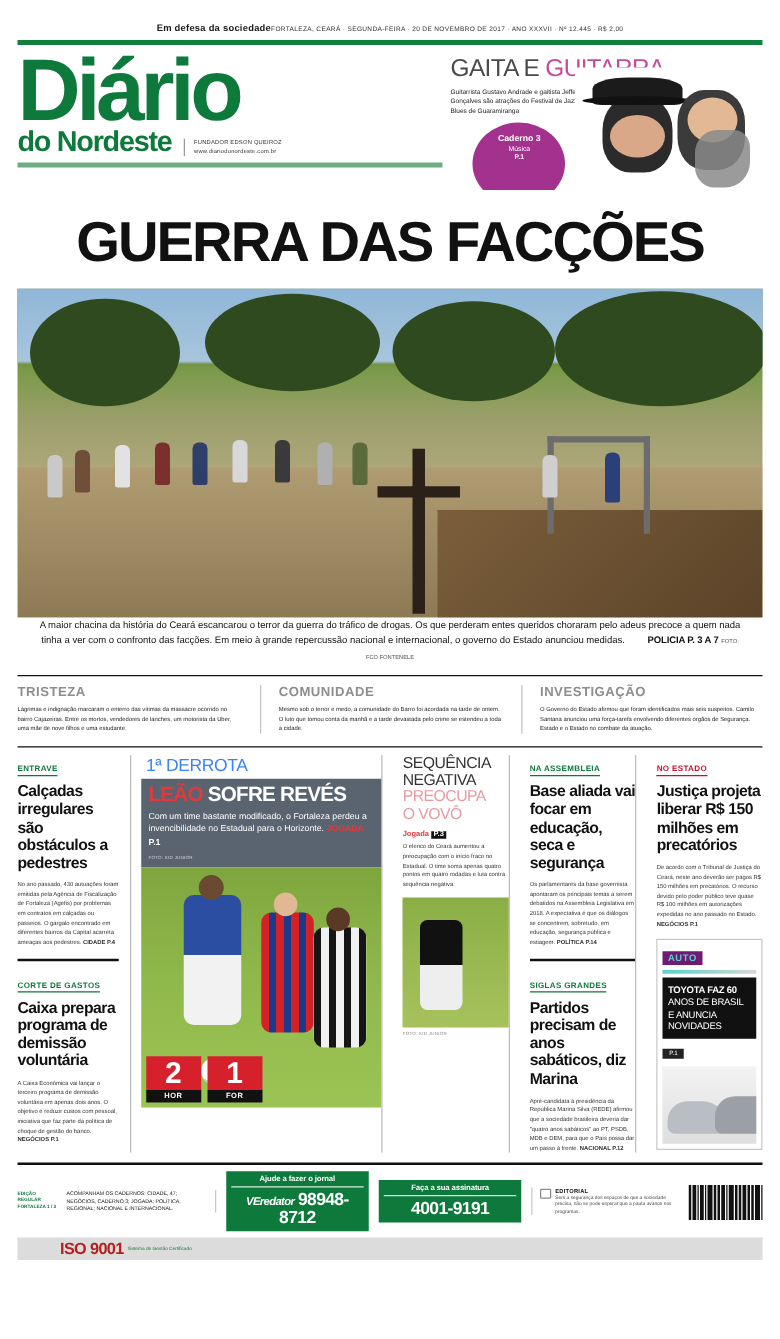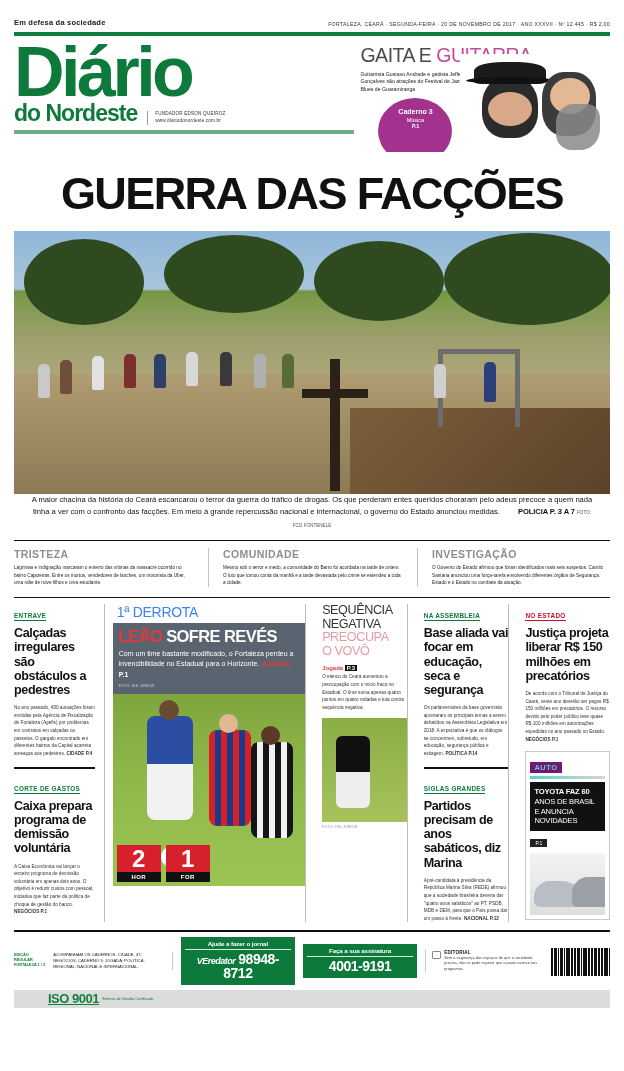--- a/index.html
+++ b/index.html
@@ -7,21 +7,21 @@
     width: 624px;
     height: 1071px;
     background: #ffffff;
     font-family: "Liberation Sans", sans-serif;
     overflow: hidden;
   }
   .page { position: relative; width: 624px; height: 1071px; background:#fff; }
 
   
   .topstrip {
-    display:flex; align-items:flex-end; justify-content:space-between;
+    display:flex; align-items:flex-end; justify-content:center;
     padding: 18px 14px 2px 14px;
   }
   .slogan { font-size: 7.5px; color:#1a1a1a; letter-spacing:.2px; font-weight:600; }
   .dateline { font-size: 5.2px; color:#333; letter-spacing:.3px; display:flex; gap:10px; white-space:nowrap;}
   .greenrule { height:4px; background:#10803f; margin: 3px 14px 0 14px; }
 
   
   .masthead { display:flex; padding: 4px 14px 0 14px; }
   .logo-wrap { width:352px; }
   .logo-main {
@@ -186,21 +186,21 @@
   .gbox .hr { height:1px; background:#fff; margin:2px 0; opacity:.85;}
   .gbox .ph { font-size:14px; font-weight:700; letter-spacing:-.5px; line-height:1.05;}
   .gbox .ph .vd { font-size:9px; font-style:italic; margin-right:3px;}
   .ed { display:flex; gap:3px; padding-left:6px; border-left:1px solid #c9c9c9; width:128px;}
   .edicon { width:9px; height:8px; border:1px solid #8a8a8a; border-radius:1px; flex:none; margin-top:1px;}
   .edt .h { font-size:4.6px; font-weight:700; color:#111; letter-spacing:.2px;}
   .edt .p { font-size:3.9px; color:#444; line-height:1.45;}
   .barcode { margin-left:auto; display:flex; align-items:flex-end; gap:1px; height:30px;}
   .barcode i { display:block; width:1.5px; background:#111; }
   .isobar { height:18px; background:#dcdcdc; margin:5px 14px 0 14px; display:flex; align-items:center; padding-left:34px;}
-  .iso { font-size:13px; font-weight:700; color:#15803d; letter-spacing:-.5px;text-decoration:underline;}
+  .iso { font-size:13px; font-weight:700; color:#b91c1c; letter-spacing:-.5px;}
   .isosub { font-size:3.8px; color:#0d7a3c; line-height:1.25; margin-left:3px;}
 </style>
 </head>
 <body>
 
 <div class="page">
 
   <div class="topstrip">
     <div class="slogan">Em defesa da sociedade</div>
     <div class="dateline">FORTALEZA, CEARÁ  ·  SEGUNDA-FEIRA  ·  20 DE NOVEMBRO DE 2017  ·  ANO XXXVII  ·  Nº 12.445  ·  R$ 2,00</div>

